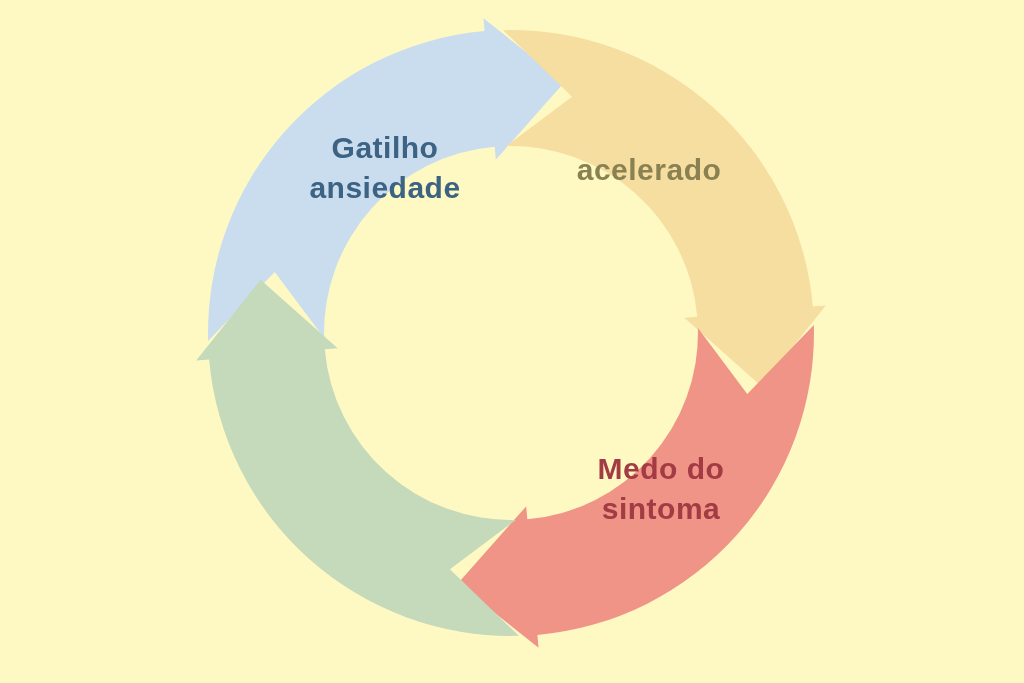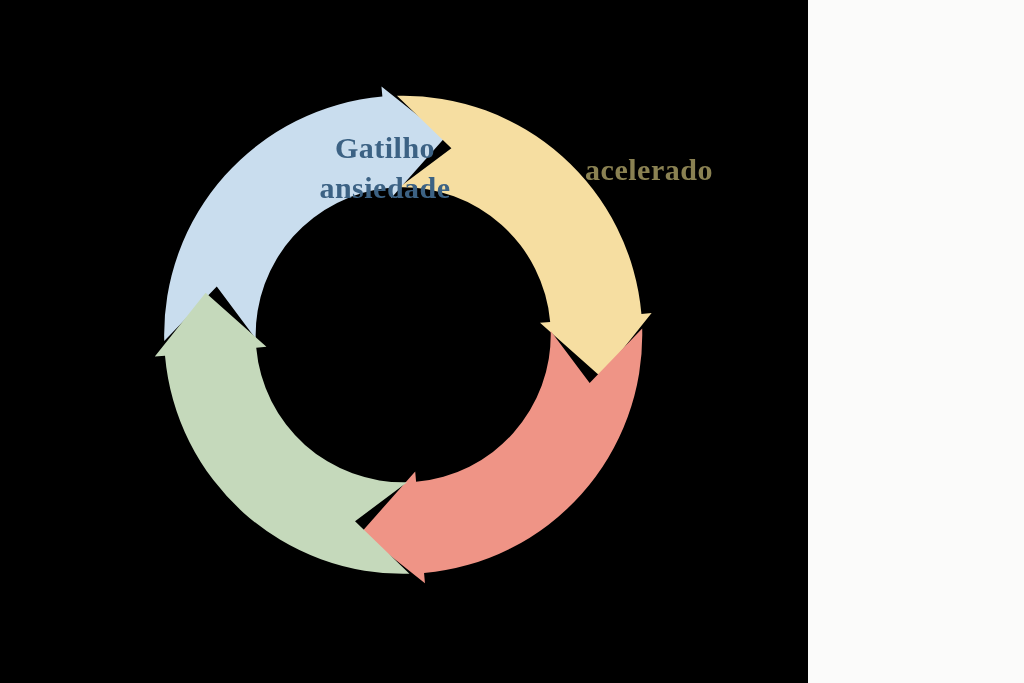--- a/index.html
+++ b/index.html
@@ -2,25 +2,25 @@
 <html><head>
 <meta charset="utf-8">
 <style>
   html, body {
     margin: 0;
     padding: 0;
     background: #FBFBFA;
   }
   .canvas {
     position: relative;
-    width: 808px;
+    width: 1024px;
     height: 683px;
-    background: #000000;
+    background: #fef9c3;
     overflow: hidden;
-    font-family: Liberation Serif, serif;
+    font-family: Liberation Sans, sans-serif;
   }
   .cycle-svg {
     position: absolute;
     inset: 0;
     width: 100%;
     height: 100%;
     display: block;
   }
   .seg-label {
     position: absolute;
@@ -67,15 +67,19 @@
 
   <div class="seg-label label-top-left" style="color: rgb(60, 98, 132);">
     <span class="line">Gatilho</span>
     <span class="line">ansiedade</span>
   </div>
 
   <div class="seg-label label-top-right" style="color: rgb(138, 129, 82);">
     <span class="line">acelerado</span>
   </div>
 
+  <div class="seg-label label-bottom-right" style="color: rgb(162, 59, 67);">
+    <span class="line">Medo do</span>
+    <span class="line">sintoma</span>
+  </div>
 
 
 </div>
 
 </body></html>

